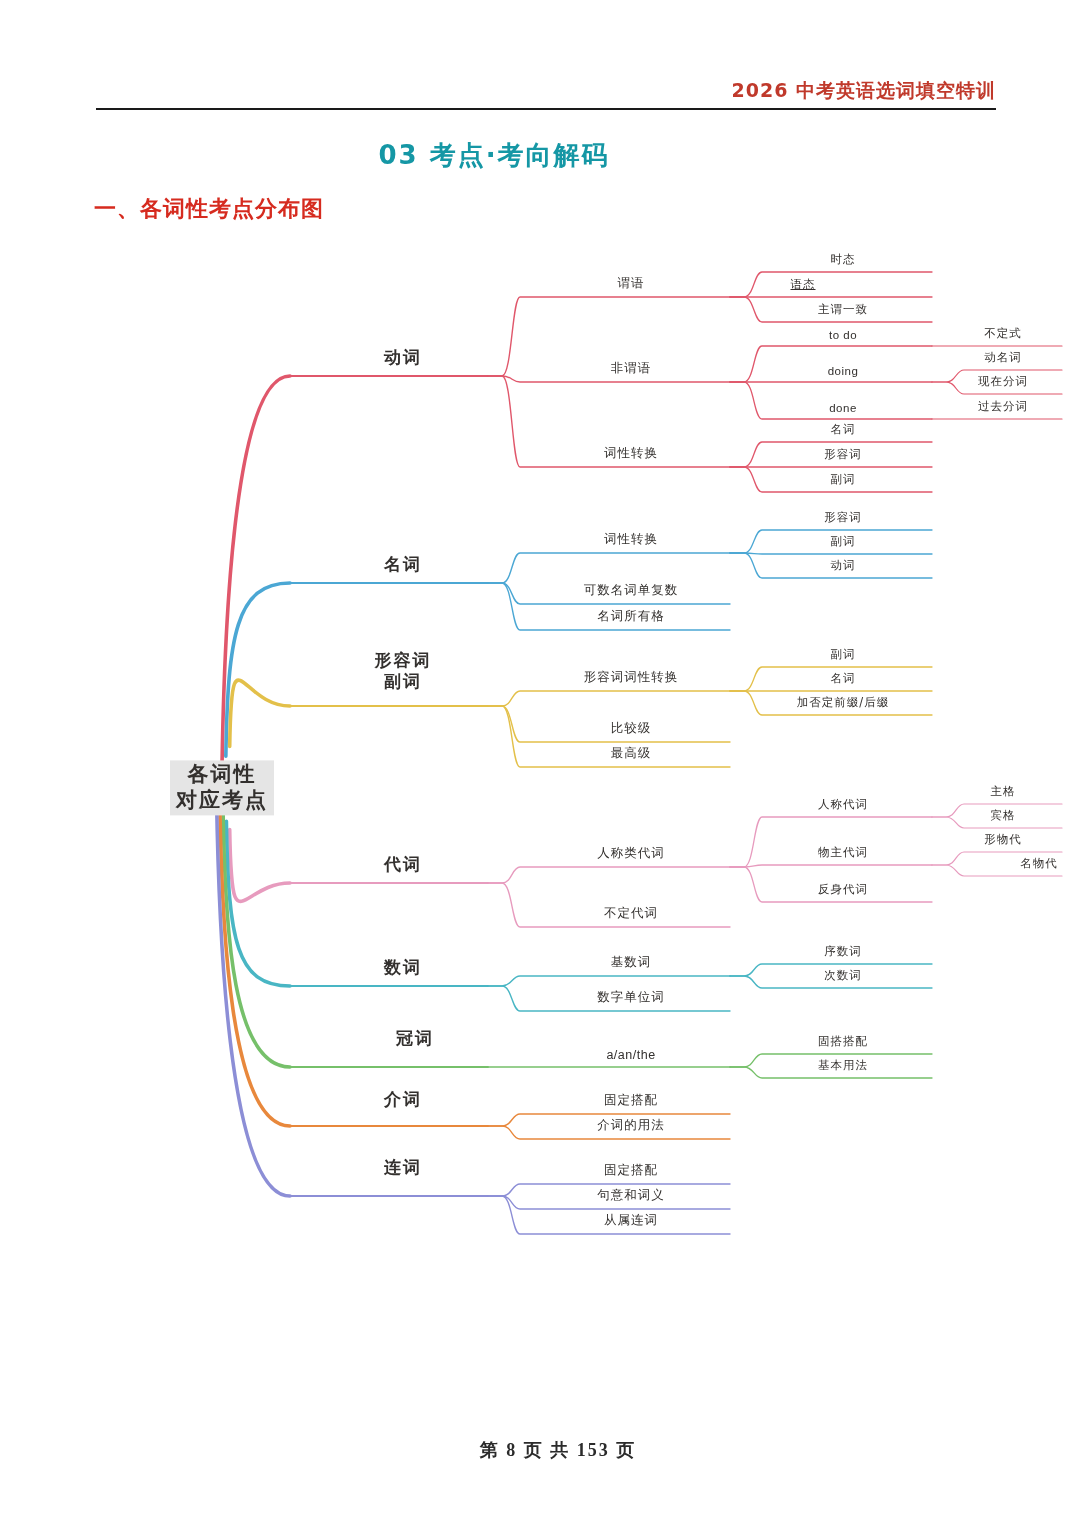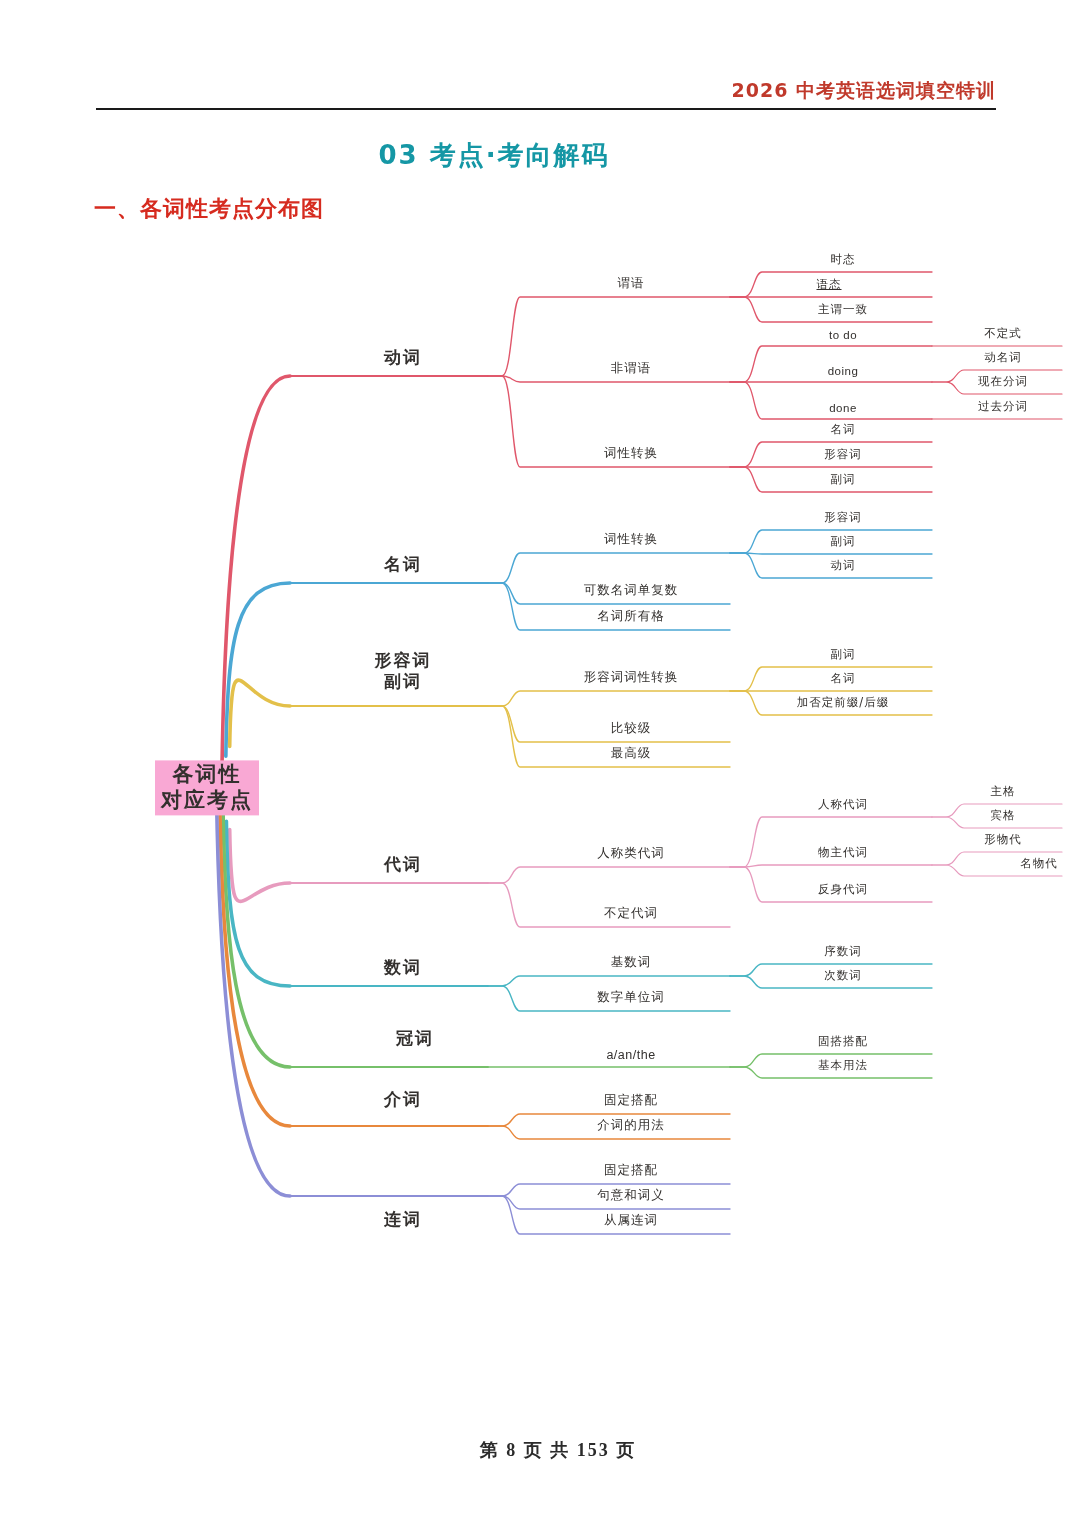--- a/index.html
+++ b/index.html
@@ -195,21 +195,21 @@
       <path d="M 488 890 L 502 890 C 512 890 512 878 520 878 L 730 878" stroke="#e8883c" stroke-width="1.4" fill="none" stroke-linecap="round"></path>
       <path d="M 488 890 L 502 890 C 512 890 512 903 520 903 L 730 903" stroke="#e8883c" stroke-width="1.4" fill="none" stroke-linecap="round"></path>
       <path d="M 488 960 L 502 960 C 512 960 512 948 520 948 L 730 948" stroke="#8c8ed6" stroke-width="1.4" fill="none" stroke-linecap="round"></path>
       <path d="M 488 960 L 502 960 C 512 960 512 973 520 973 L 730 973" stroke="#8c8ed6" stroke-width="1.4" fill="none" stroke-linecap="round"></path>
       <path d="M 488 960 L 502 960 C 512 960 512 998 520 998 L 730 998" stroke="#8c8ed6" stroke-width="1.4" fill="none" stroke-linecap="round"></path>
     </svg>
   <div id="mm-labels">
       <div class="mm-label lvl-1" style="left: 403px; top: 132px;">动词</div>
       <div class="mm-label lvl-2" style="left: 631px; top: 56px;">谓语</div>
       <div class="mm-label lvl-3" style="left: 843px; top: 31px;">时态</div>
-      <div class="mm-label lvl-3" style="left: 829px; top: 56px; text-decoration: underline;">语态</div>
+      <div class="mm-label lvl-3" style="left: 803px; top: 56px; text-decoration: underline;">语态</div>
       <div class="mm-label lvl-3" style="left: 843px; top: 81px;">主谓一致</div>
       <div class="mm-label lvl-2" style="left: 631px; top: 141px;">非谓语</div>
       <div class="mm-label lvl-3 lvl-lat" style="left: 843px; top: 105px;">to do</div>
       <div class="mm-label lvl-3" style="left: 1003px; top: 105px;">不定式</div>
       <div class="mm-label lvl-3 lvl-lat" style="left: 843px; top: 141px;">doing</div>
       <div class="mm-label lvl-3" style="left: 1003px; top: 129px;">动名词</div>
       <div class="mm-label lvl-3" style="left: 1003px; top: 153px;">现在分词</div>
       <div class="mm-label lvl-3 lvl-lat" style="left: 843px; top: 178px;">done</div>
       <div class="mm-label lvl-3" style="left: 1003px; top: 178px;">过去分词</div>
       <div class="mm-label lvl-2" style="left: 631px; top: 226px;">词性转换</div>
@@ -245,21 +245,21 @@
       <div class="mm-label lvl-3" style="left: 843px; top: 723px;">序数词</div>
       <div class="mm-label lvl-3" style="left: 843px; top: 747px;">次数词</div>
       <div class="mm-label lvl-2" style="left: 631px; top: 770px;">数字单位词</div>
       <div class="mm-label lvl-1" style="left: 403px; top: 813px; margin-left: 12px;">冠词</div>
       <div class="mm-label lvl-2 lvl-lat" style="left: 631px; top: 826px;">a/an/the</div>
       <div class="mm-label lvl-3" style="left: 843px; top: 813px;">固搭搭配</div>
       <div class="mm-label lvl-3" style="left: 843px; top: 837px;">基本用法</div>
       <div class="mm-label lvl-1" style="left: 403px; top: 874px;">介词</div>
       <div class="mm-label lvl-2" style="left: 631px; top: 873px;">固定搭配</div>
       <div class="mm-label lvl-2" style="left: 631px; top: 898px;">介词的用法</div>
-      <div class="mm-label lvl-1" style="left: 403px; top: 994px;">连词</div>
+      <div class="mm-label lvl-1" style="left: 403px; top: 942px;">连词</div>
       <div class="mm-label lvl-2" style="left: 631px; top: 943px;">固定搭配</div>
       <div class="mm-label lvl-2" style="left: 631px; top: 968px;">句意和词义</div>
       <div class="mm-label lvl-2" style="left: 631px; top: 993px;">从属连词</div>
-      <div class="mm-label lvl-root" style="left: 207px; top: 552px; background: #f9a8d4; padding: 2px 6px;">各词性<br>对应考点</div>
+      <div class="mm-label lvl-root" style="left: 222px; top: 552px; background: #e5e5e5; padding: 2px 6px;">各词性<br>对应考点</div>
     </div>
 </div>
 
 <div id="page-footer">第 8 页 共 153 页</div>
 
 </body></html>

